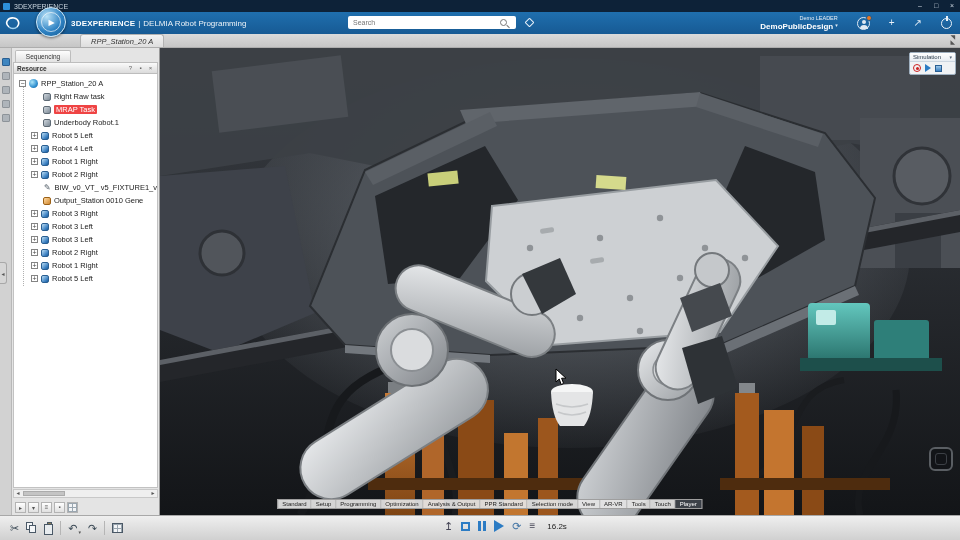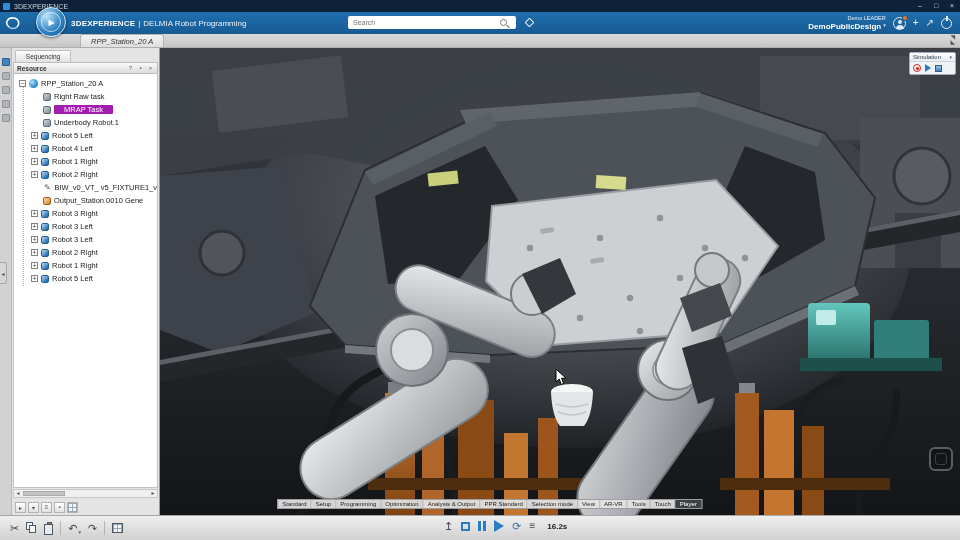--- a/index.html
+++ b/index.html
@@ -18,21 +18,21 @@
   .ds-logo{margin-left:5px;}
   .brand{margin-left:46px;font-size:8px;display:flex;gap:3px;align-items:baseline;white-space:nowrap;}
   .brand .b{font-weight:bold;letter-spacing:.2px;}
   .brand .l{opacity:.92;}
   .search-wrap{position:absolute;left:348px;top:4px;display:flex;align-items:center;}
   .search{width:168px;height:13px;background:#fff;border:none;border-radius:2px;font-size:7px;padding:0 16px 0 5px;color:#333;outline:none;}
   .mag{position:absolute;left:152px;top:3px;width:7px;height:7px;border:1.2px solid #777;border-radius:50%;}
   .mag::after{content:"";position:absolute;width:4px;height:1.2px;background:#777;transform:rotate(45deg);left:5px;top:6px;}
   .tag-btn{margin-left:7px;width:13px;height:13px;position:relative;}
   .tag-btn i{position:absolute;left:3px;top:3px;width:7px;height:7px;border:1.3px solid #e8f0f8;transform:rotate(45deg);border-radius:1px;}
-  .hdr-right{margin-left:auto;display:flex;align-items:center;gap:7px;margin-right:8px;}
+  .hdr-right{margin-left:auto;display:flex;align-items:center;gap:19px;margin-right:8px;}
   .user-block{text-align:right;line-height:1.15;}
   .user-role{font-size:5.5px;color:#e8eef5;}
   .user-name{font-size:8px;font-weight:bold;color:#fff;display:flex;align-items:center;gap:2px;}
   .caret{font-size:5px;color:#dfe9f3;}
   .avatar{position:relative;width:13px;height:13px;border:1px solid #dfe9f3;border-radius:50%;}
   .avatar .head{position:absolute;left:4.2px;top:2px;width:4px;height:4px;border-radius:50%;background:#dfe9f3;}
   .avatar .shoulders{position:absolute;left:2px;top:7.2px;width:8px;height:4px;border-radius:4px 4px 0 0;background:#dfe9f3;}
   .badge{position:absolute;right:-3px;top:-3px;width:6px;height:6px;background:#e87722;border-radius:50%;border:1px solid #175a94;}
   .hdr-icon{font-size:10px;color:#eaf2f9;line-height:1;}
   .power{position:relative;width:11px;height:11px;border:1.3px solid #eaf2f9;border-radius:50%;}
@@ -64,21 +64,21 @@
   .trow.child{padding-left:17px;}
   .exp{width:7px;height:7px;flex:none;border:1px solid #848484;background:#fff;font-size:7px;line-height:5px;text-align:center;color:#444;}
   .spacer{width:9px;flex:none;}
   .tic{width:9px;height:9px;flex:none;border-radius:2px;}
   .ic-globe{background:radial-gradient(circle at 35% 35%,#aee6f8,#2f8fd0 60%,#145a8f);border-radius:50%;}
   .ic-task{width:8px;height:8px;background:linear-gradient(135deg,#cfd6dd,#7d8a96);border:1px solid #5e6a75;}
   .ic-robot{width:8px;height:8px;background:linear-gradient(135deg,#bfe0f5,#3a7fc1 70%,#1d5a96);border:1px solid #2a5f92;}
   .ic-station{width:8px;height:8px;background:linear-gradient(135deg,#ffd9a0,#d08830);border:1px solid #9c6015;}
   .ic-pencil{font-size:8px;color:#55606a;line-height:9px;width:9px;text-align:center;}
   .tlabel{white-space:nowrap;}
-  .hl .tlabel{background:#a21caf;color:#fff;padding:0 10px;border-radius:1px;}
+  .hl .tlabel{background:#ef4444;color:#fff;padding:0 2px;border-radius:1px;}
   .hscroll{height:9px;margin:1px;background:#efefef;border:1px solid #c8c8c8;display:flex;align-items:center;font-size:6px;color:#555;}
   .hs-btn{width:8px;text-align:center;line-height:7px;}
   .hs-thumb{width:42px;height:5px;background:#c4c4c4;border:1px solid #ababab;margin:0 1px;}
   .hs-track{flex:1;}
   .tree-btns{height:16px;display:flex;align-items:center;gap:2px;padding:2px 3px;}
   .tbtn{width:11px;height:11px;border:1px solid #b3b3b3;background:linear-gradient(#fff,#e0e0e0);font-size:6px;color:#555;display:flex;align-items:center;justify-content:center;}
   .tbtn.grid{background-image:linear-gradient(#9aa6b0 1px,transparent 1px),linear-gradient(90deg,#9aa6b0 1px,transparent 1px);background-size:4px 4px;background-color:#f2f4f6;}
 
   
   .viewport{position:absolute;left:160px;top:48px;right:0;bottom:25px;background:#15171a;overflow:hidden;}
@@ -111,21 +111,21 @@
   .mini-caret{font-size:5px;color:#555;}
   .ic-table{width:11px;height:10px;border:1px solid #4a5866;background-image:linear-gradient(#9aa6b0 1px,transparent 1px),linear-gradient(90deg,#9aa6b0 1px,transparent 1px);background-size:4px 4px;background-color:#f2f4f6;}
   .player{position:absolute;left:444px;top:4px;display:flex;align-items:center;gap:8px;}
   .p-glyph{font-size:11px;color:#445;line-height:1;}
   .stop-sq{width:9px;height:9px;border:2px solid #2c7cc4;}
   .pause-bars{display:flex;gap:2px;}
   .pause-bars i{width:3px;height:10px;background:#2c7cc4;}
   .play-tri{width:0;height:0;border-left:10px solid #2c7cc4;border-top:6px solid transparent;border-bottom:6px solid transparent;}
   .loop{font-size:11px;color:#4a7aa8;line-height:1;}
   .list{font-size:10px;color:#445;line-height:1;}
-  .time{font-size:8px;color:#222;margin-left:4px;font-weight:bold;}
+  .time{font-size:8px;color:#222;margin-left:4px;}
 </style>
 </head>
 <body>
 
 <div id="app">
 
   <div class="titlebar">
     <span class="tb-logo"></span>
     <span class="app-name">3DEXPERIENCE</span>
     <span class="win-btns">

